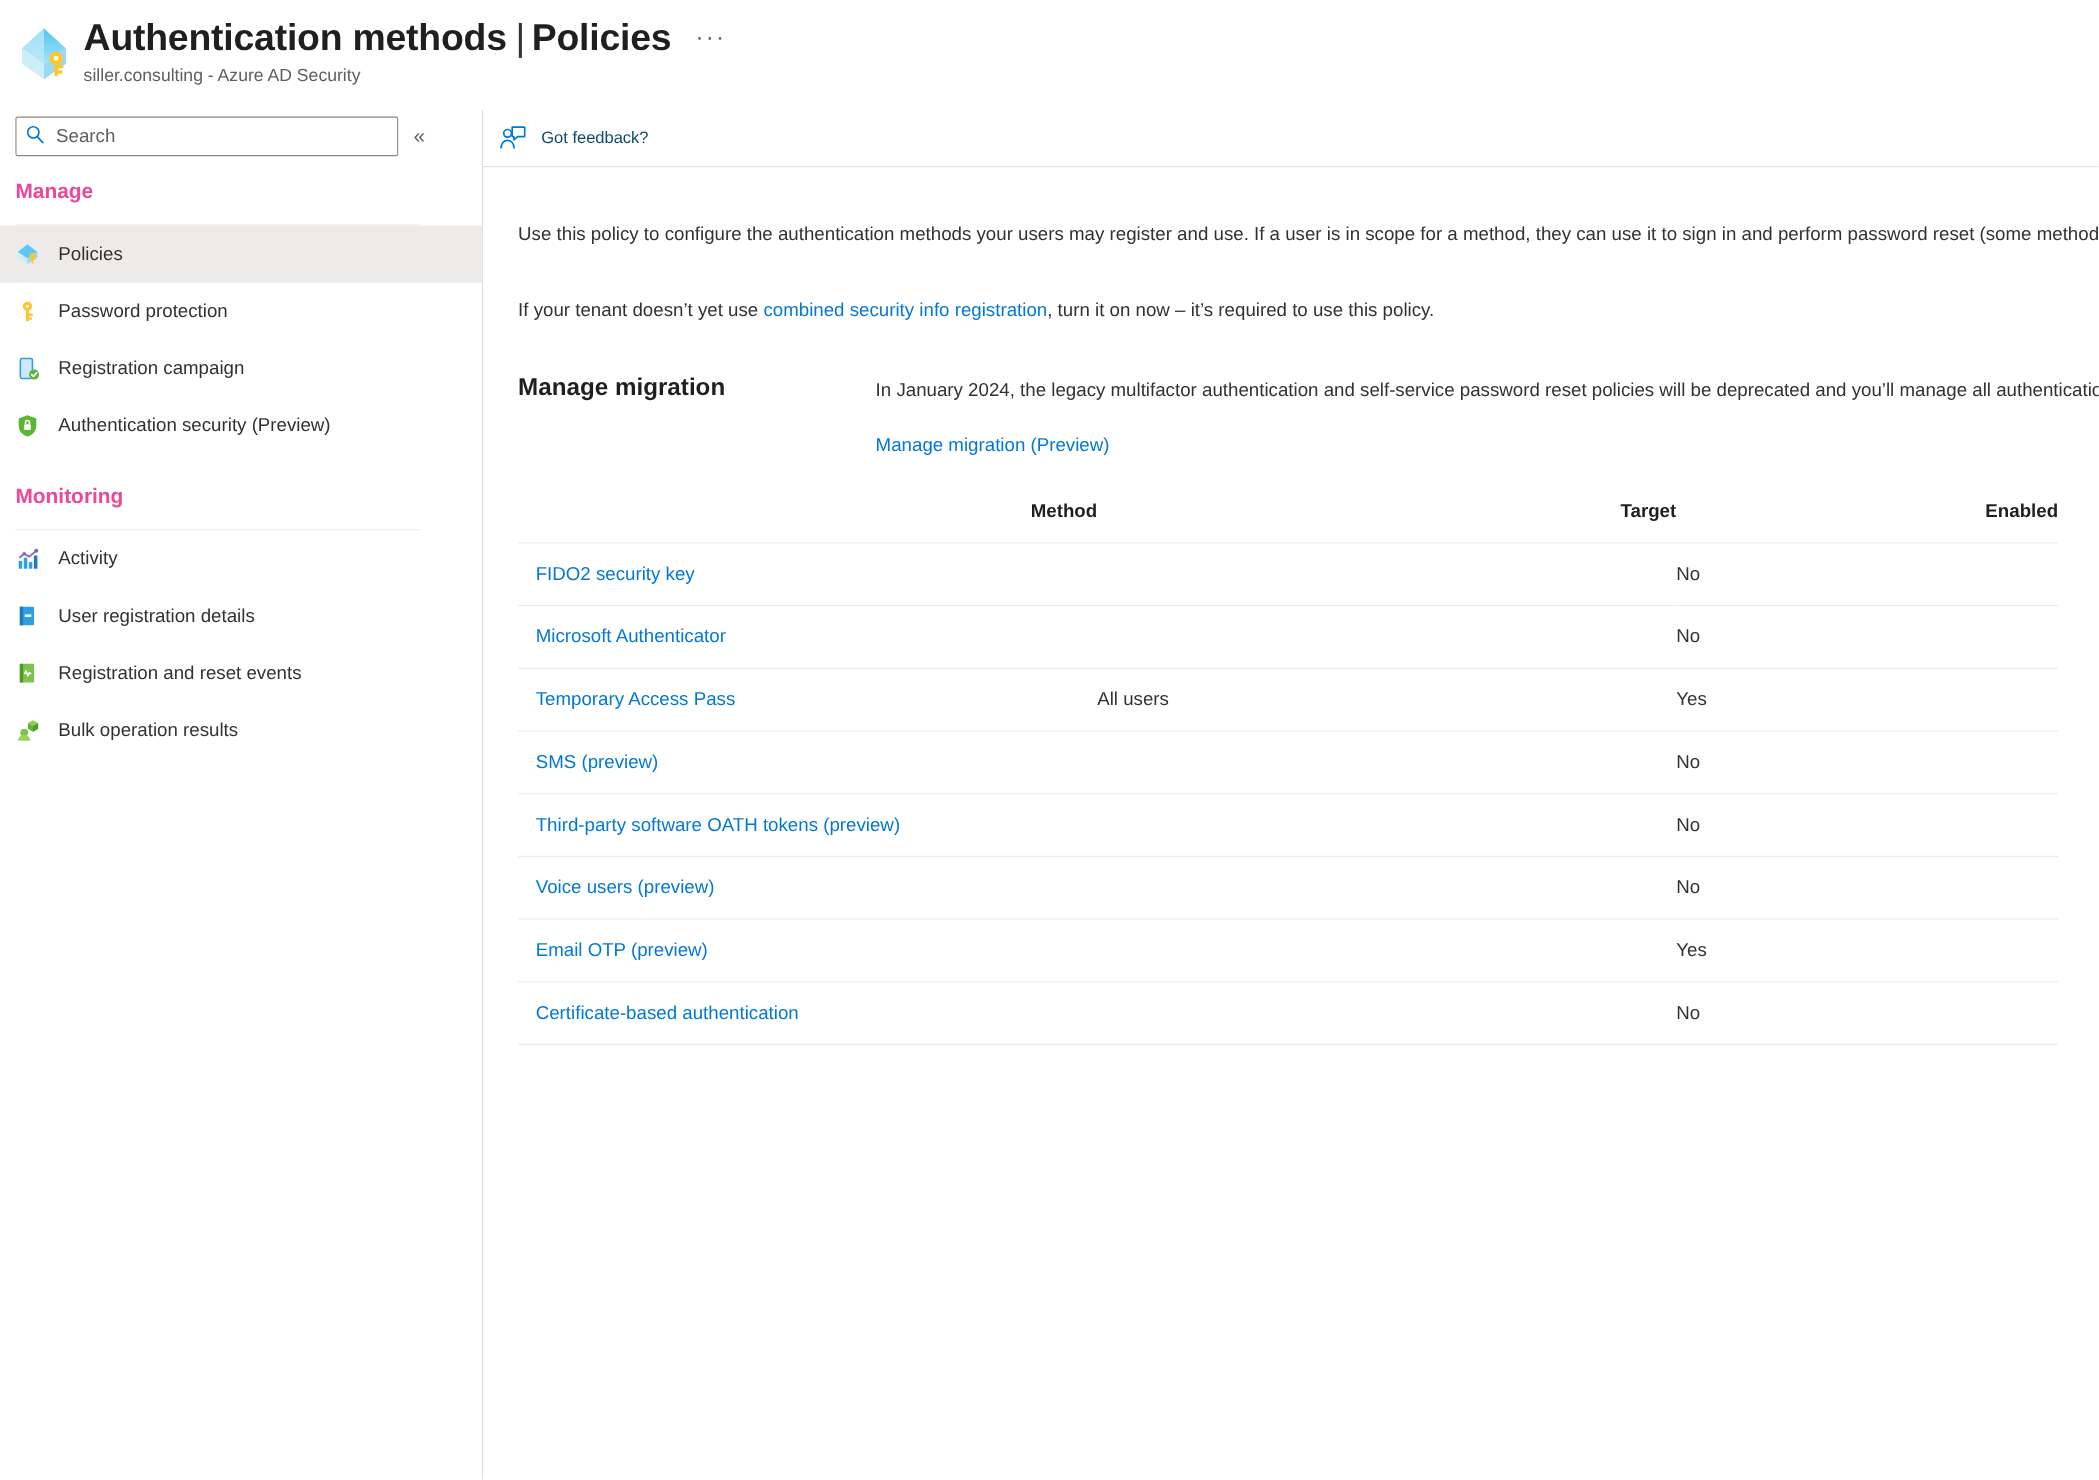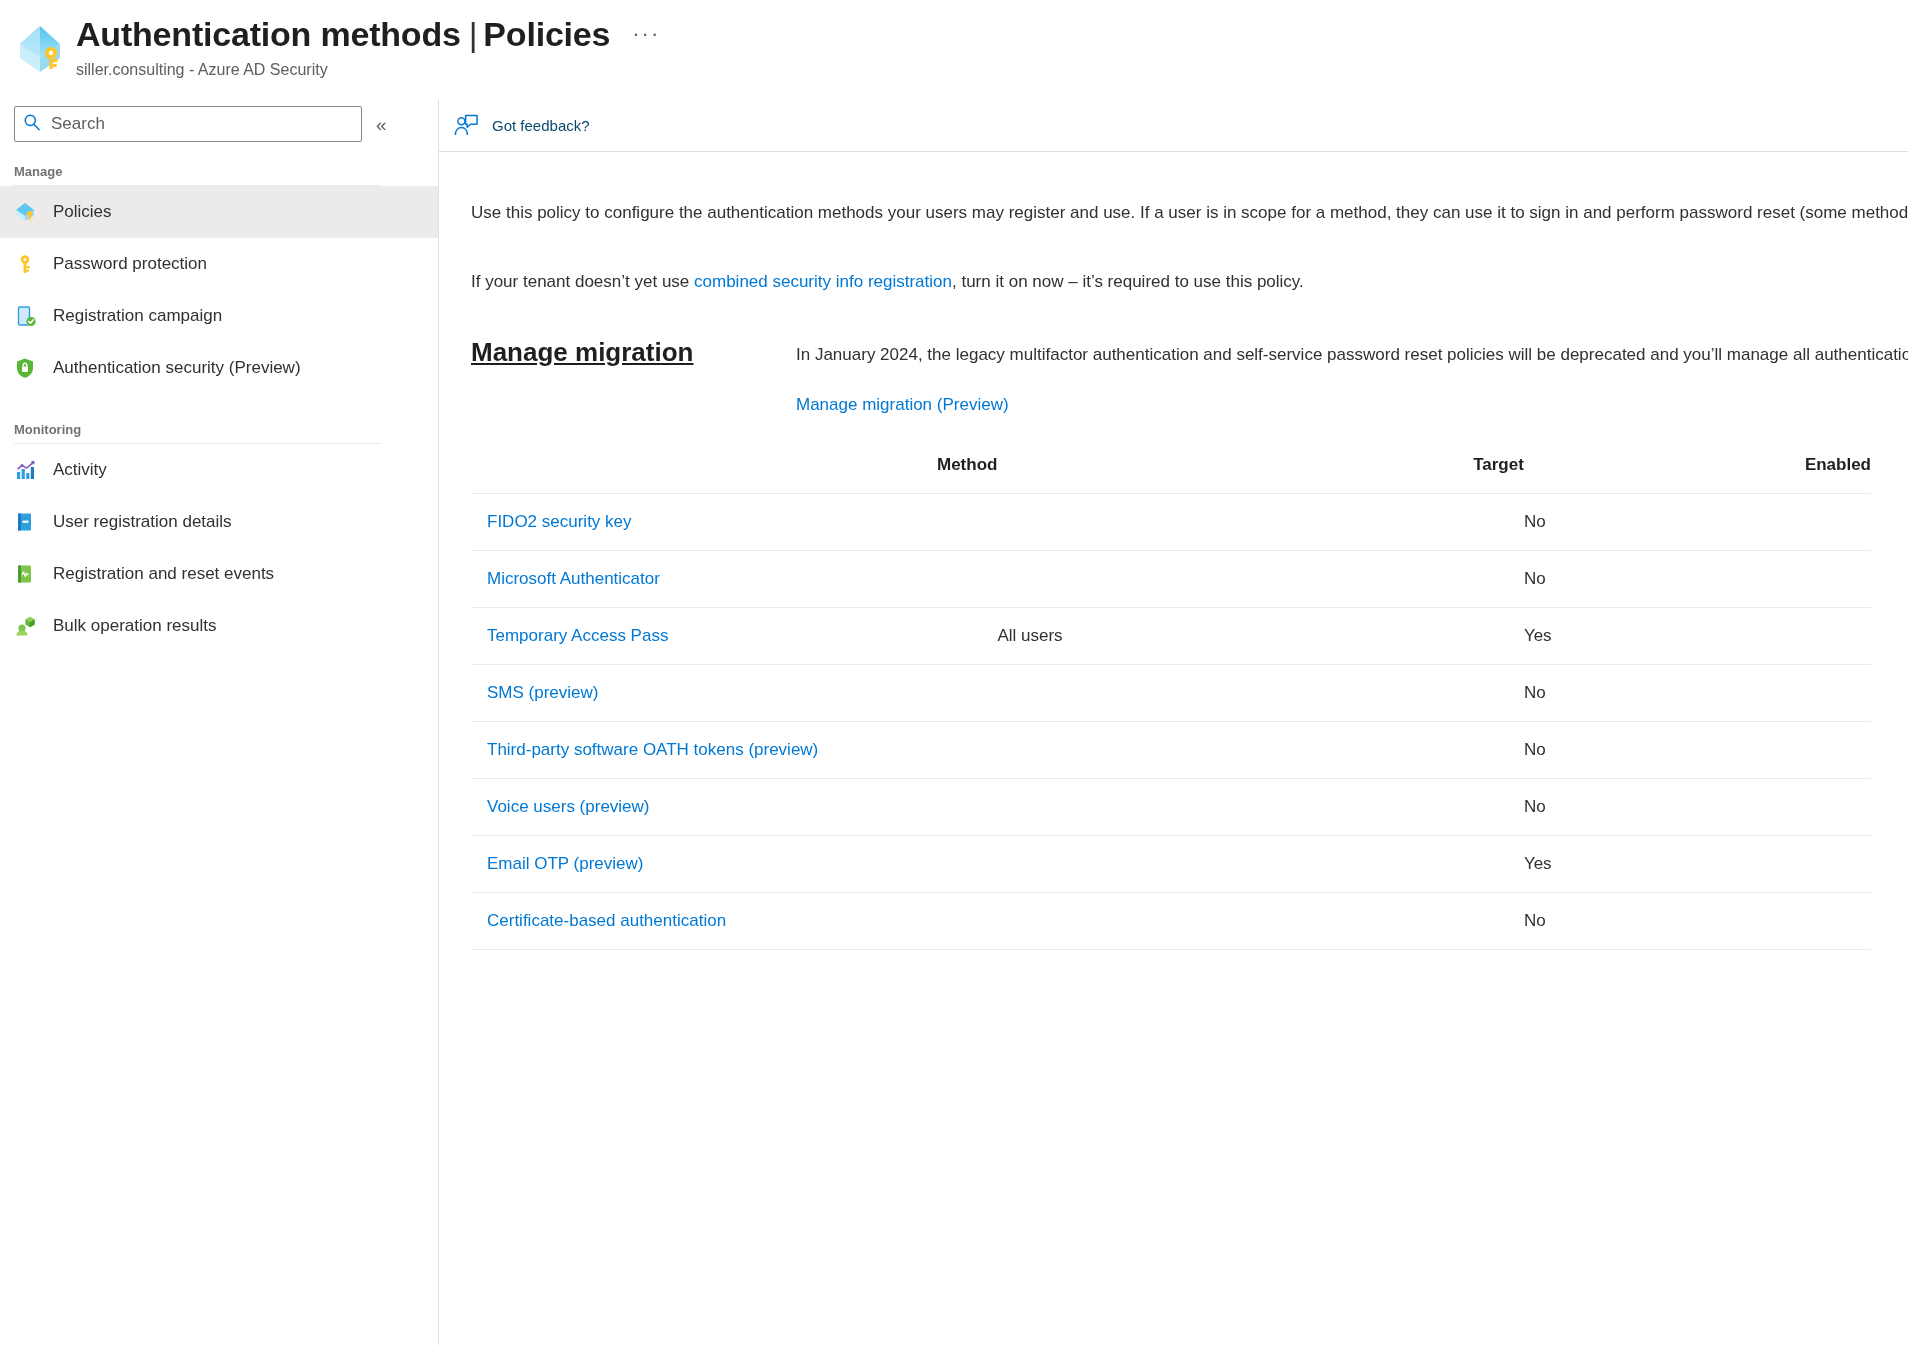--- a/index.html
+++ b/index.html
@@ -93,24 +93,24 @@
   .collapse-btn {
     margin-left: 14px;
     color: #605e5c;
     font-size: 19px;
     cursor: pointer;
     line-height: 1;
     user-select: none;
   }
 
   .nav-group-title {
-    font-size: 13px;
+    font-size: 19px;
     font-weight: 600;
-    color: #737373;
-    padding: 0 14px 6px 14px;
+    color: #ec4899;
+    padding: 0 14px 18px 14px;
     margin-top: 2px;
   }
   .nav-divider {
     height: 1px;
     background: #edebe9;
     margin: 0 56px 0 14px;
   }
   .nav-item {
     display: flex;
     align-items: center;
@@ -165,29 +165,28 @@
     white-space: nowrap;
   }
   a.link { color: #0078d4; text-decoration: none; cursor: pointer; }
 
   .migration-section {
     display: flex;
     align-items: flex-start;
     margin-top: 8px;
   }
   h2.section-title {
-    font-size: 26px;
+    font-size: 22px;
     font-weight: 600;
     color: #201f1e;
     margin: 0;
     width: 325px;
     flex: 0 0 325px;
     line-height: 32px;
     white-space: nowrap;
-    text-decoration: underline;
   }
   .migration-body { flex: 1 1 auto; padding-top: 4px; }
   .migration-body p {
     font-size: 17px;
     line-height: 29px;
     margin: 0;
     color: #323130;
     white-space: nowrap;
   }
   .migration-link-row { margin-top: 26px; }

